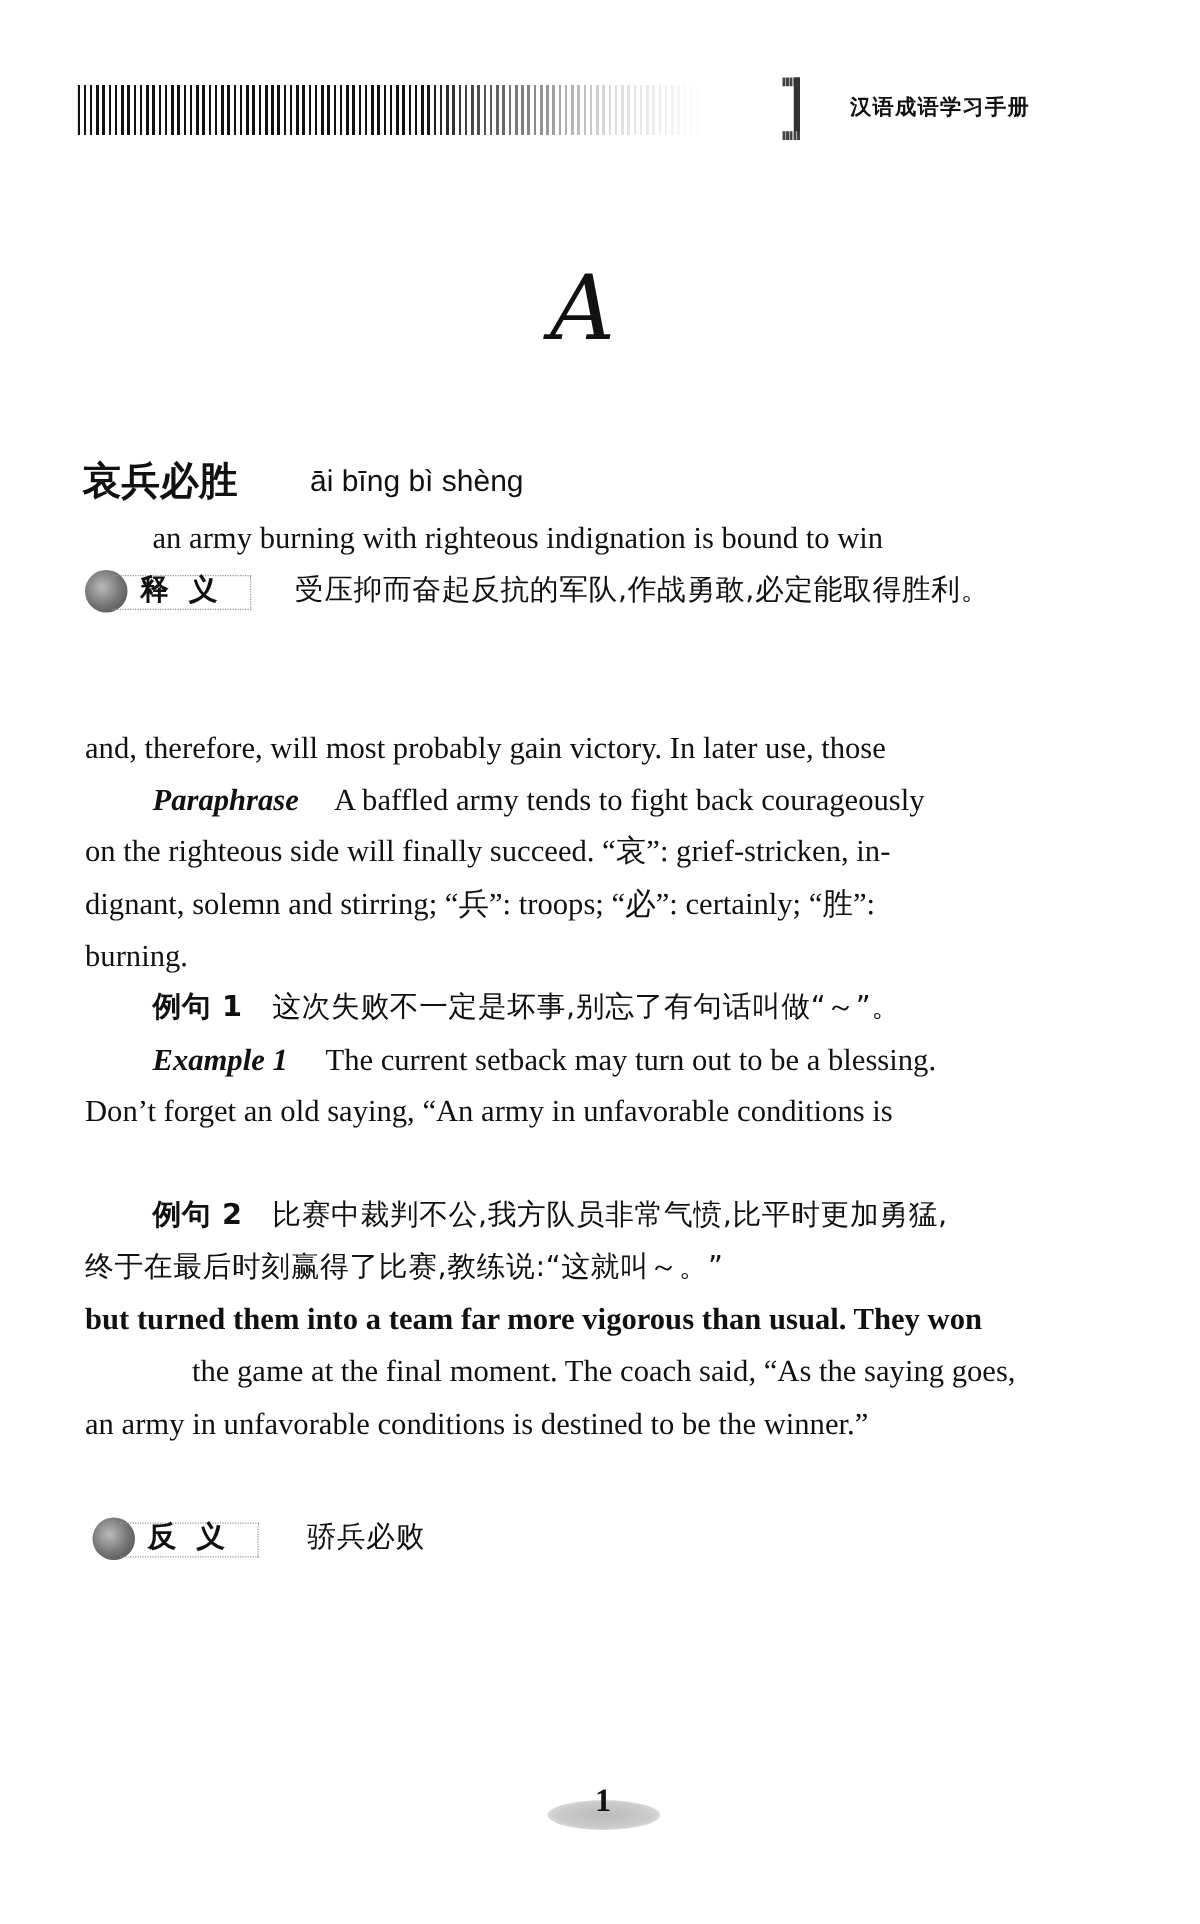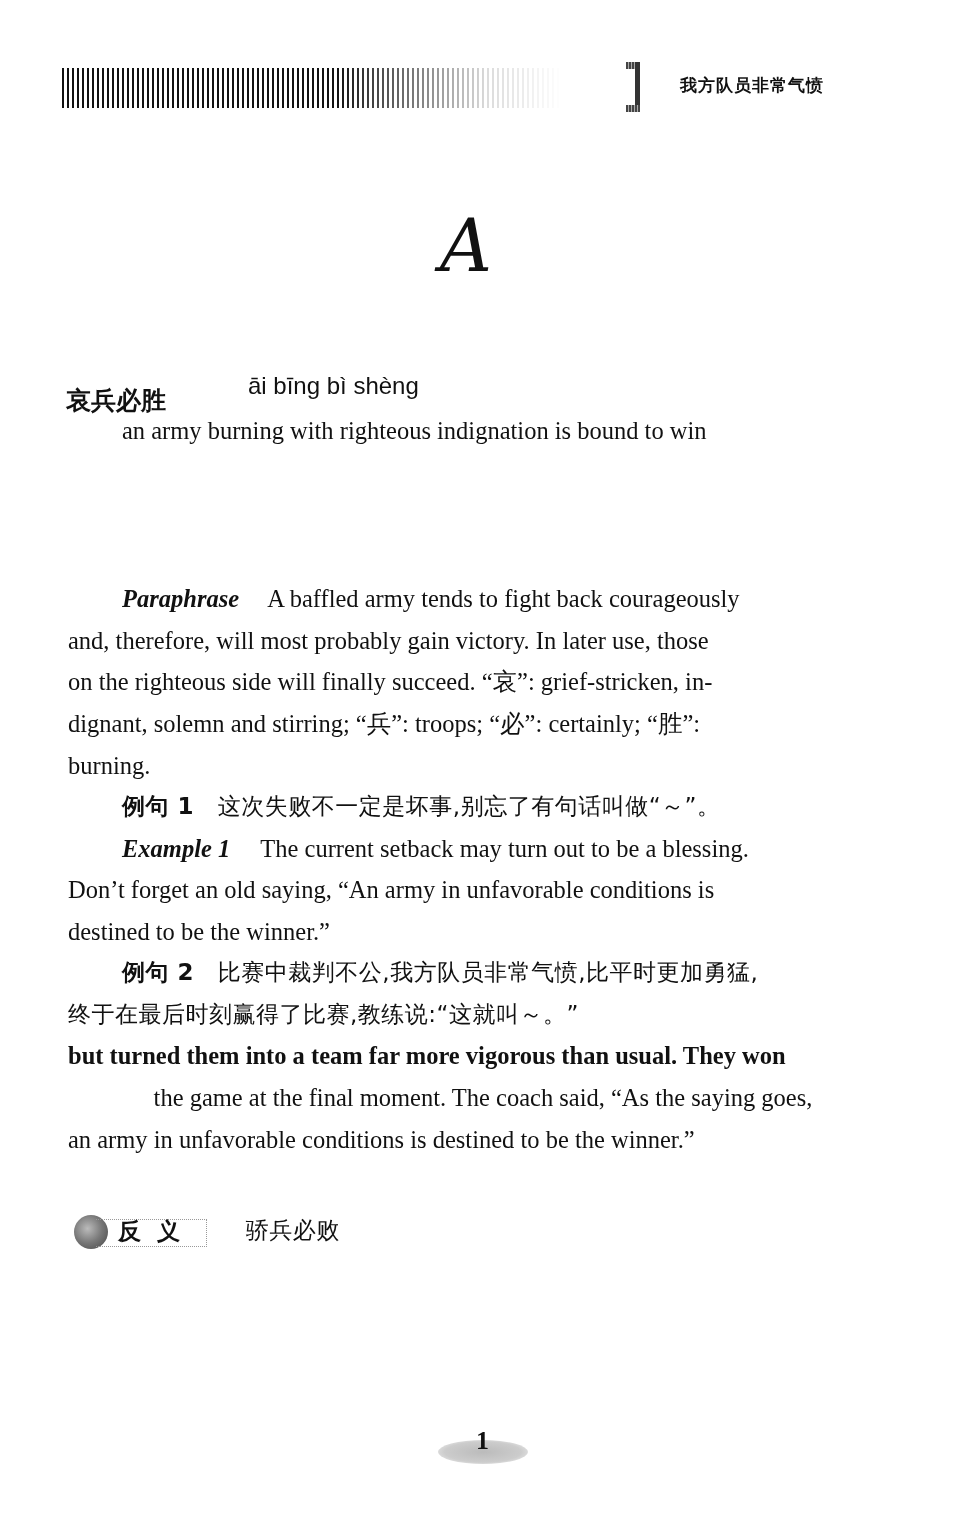--- a/index.html
+++ b/index.html
@@ -11,22 +11,22 @@
     mask-image: linear-gradient(90deg, #000 0%, #000 55%, rgba(0,0,0,0.15) 85%, transparent 100%); }
   .header-bracket { position:absolute; left:626px; top:62px; width:14px; height:50px; }
   .header-bracket .b { position:absolute; right:0; top:0; width:5px; height:50px; background:#333; }
   .header-bracket .t, .header-bracket .bt { position:absolute; right:0; width:14px; height:7px;
     background: repeating-linear-gradient(90deg,#444 0 2px,#aaa 2px 3px); }
   .header-bracket .t { top:0; } .header-bracket .bt { bottom:0; }
   .header-title { position:absolute; left:680px; top:74px; font-family:"DejaVu Sans", sans-serif;
     font-weight:bold; font-size:17px; letter-spacing:1px; }
   .section-letter { position:absolute; left:440px; top:210px; font-family:"DejaVu Serif", serif;
     font-style:italic; font-size:72px; line-height:1; color:#111; }
-  .idiom-title { position:absolute; left:66px; top:384px; font-family:Liberation Mono, monospace;
-    font-weight:bold; font-size:25px; }
+  .idiom-title { position:absolute; left:66px; top:364px; font-family:Liberation Mono, monospace;
+    font-weight:bold; font-size:31px; }
   .pinyin { position:absolute; left:248px; top:372px; font-family:"Liberation Sans", sans-serif; font-size:24px; }
   .text { position:absolute; font-size:24.5px; line-height:41.7px; }
   .cn { font-family:"DejaVu Sans", sans-serif; font-size:23px; line-height:41.7px; letter-spacing:0.5px; }
   .label-box { display:inline-block; position:relative; height:34px; vertical-align:middle; }
   .label-circle { position:absolute; left:0; top:0; width:34px; height:34px; border-radius:50%;
     background: radial-gradient(circle at 40% 40%, #bbb 0%, #777 50%, #444 100%); }
   .label-rect { position:absolute; left:22px; top:4px; width:110px; height:26px; border:1px dotted #999; border-left:none; }
   .label-text { position:absolute; left:44px; top:-4px; font-family:"DejaVu Sans", sans-serif; font-weight:bold; font-size:23px; letter-spacing:16px; white-space:nowrap; }
   .bi { font-weight:bold; font-style:italic; }
   .b { font-weight:bold; }
@@ -37,54 +37,61 @@
 </style>
 </head>
 <body>
 
 <div class="header-bar"></div>
 <div class="header-bracket">
   <div class="t"></div>
     <div class="b"></div>
     <div class="bt"></div>
 </div>
-<div class="header-title">我方队员非常气愤</div>
+<div class="header-title">汉语成语学习手册</div>
 
 <div class="section-letter">A</div>
 
 <div class="idiom-title">哀兵必胜</div>
 <div class="pinyin">āi bīng bì shèng</div>
 
 <div class="text" style="left:122px; top:410px;">an army burning with righteous indignation is bound to win</div>
 
 <div class="text cn" style="left:68px; top:452px; width:830px;">
+  <div style="white-space:nowrap;">
+    <span class="label-box" style="width:150px;">
+      <span class="label-circle"></span>
+      <span class="label-rect"></span>
+      <span class="label-text">释义</span>
+    </span>
+    <span style="margin-left:10px;">受压抑而奋起反抗的军队,作战勇敢,必定能取得胜利。</span>
+  </div>
 </div>
 
 <div class="text" style="left:68px; top:578px; width:830px;">
+  <div style="white-space:nowrap;">and, therefore, will most probably gain victory. In later use, those</div>
   <div style="white-space:nowrap; padding-left:54px;">
     <span class="bi">Paraphrase</span>
     <span style="margin-left:22px;">A baffled army tends to fight back courageously</span>
   </div>
-  <div style="white-space:nowrap;">and, therefore, will most probably gain victory. In later use, those</div>
   <div style="white-space:nowrap;">on the righteous side will finally succeed. “哀”: grief-stricken, in-</div>
   <div style="white-space:nowrap;">dignant, solemn and stirring; “兵”: troops; “必”: certainly; “胜”:</div>
   <div>burning.</div>
 </div>
 
 <div class="text" style="left:68px; top:786px; width:830px;">
   <div class="cn" style="white-space:nowrap; padding-left:54px;">
     <span class="b">例句 1</span>
     <span style="margin-left:16px;">这次失败不一定是坏事,别忘了有句话叫做“～”。</span>
   </div>
   <div style="white-space:nowrap; padding-left:54px;">
     <span class="bi">Example 1</span>
     <span style="margin-left:24px;">The current setback may turn out to be a blessing.</span>
   </div>
   <div style="white-space:nowrap;">Don’t forget an old saying, “An army in unfavorable conditions is</div>
-  <div>destined to be the winner.”</div>
 </div>
 
 <div class="text" style="left:68px; top:952px; width:830px;">
   <div class="cn" style="white-space:nowrap; padding-left:54px;">
     <span class="b">例句 2</span>
     <span style="margin-left:16px;">比赛中裁判不公,我方队员非常气愤,比平时更加勇猛,</span>
   </div>
   <div class="cn" style="white-space:nowrap;">终于在最后时刻赢得了比赛,教练说:“这就叫～。”</div>
   <div style="white-space:nowrap;font-weight:bold;">but turned them into a team far more vigorous than usual. They won</div>
   <div style="white-space:nowrap;text-align:center;">the game at the final moment. The coach said, “As the saying goes,</div>

